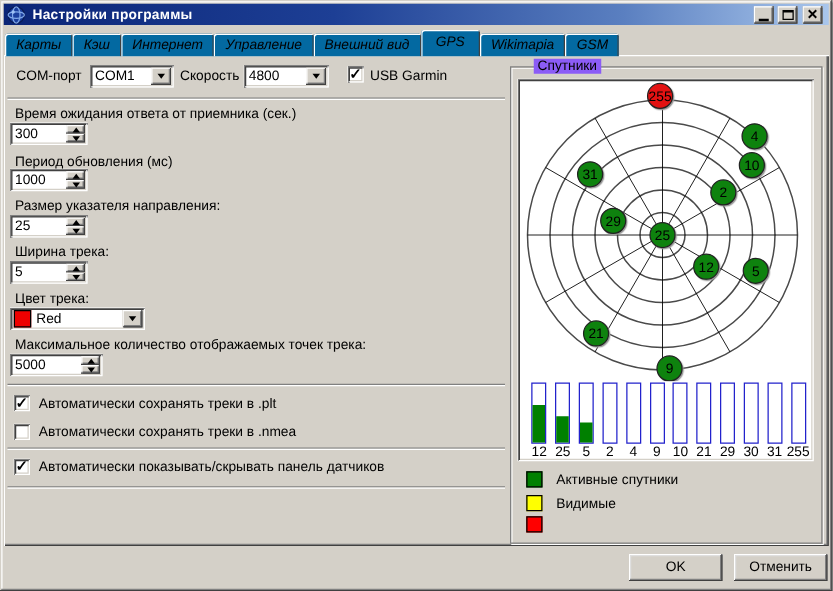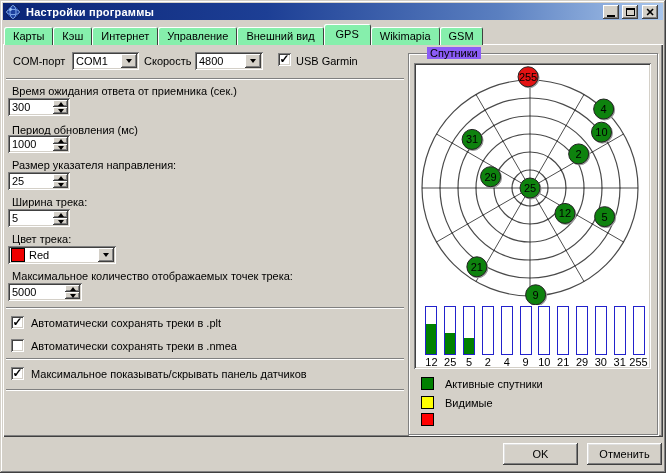--- a/index.html
+++ b/index.html
@@ -22,23 +22,23 @@
     box-shadow:inset -1px -1px #404040, inset 1px 1px #fff, inset -2px -2px #808080;
     display:flex;align-items:center;justify-content:center;cursor:default;
   }
   .winbtn.min{left:603px}.winbtn.max{left:622px}.winbtn.close{left:642px}
   .g-min{width:8px;height:2px;background:#000;margin-top:7px;}
   .g-max{width:9px;height:8px;border:1px solid #000;border-top-width:2px;box-sizing:border-box;}
   .g-close{font-weight:bold;font-size:11px;line-height:10px;}
   
   .tabbar{position:absolute;left:4px;top:24px;height:21px;display:flex;align-items:flex-end;z-index:3;}
   .tab{
-    height:18px;box-sizing:border-box;padding:3px 9px 0;background:#86efac;white-space:nowrap;
+    height:18px;box-sizing:border-box;padding:3px 9px 0;background:#0369a1;white-space:nowrap;
     box-shadow:inset 1px 1px #fff, inset -1px 0 #404040;
-    border-top-left-radius:2px;border-top-right-radius:2px;cursor:default;
+    border-top-left-radius:2px;border-top-right-radius:2px;cursor:default;font-style:italic;
   }
   .tab.active{height:21px;padding:4px 12px 0;position:relative;z-index:4;}
   
   .page{
     position:absolute;left:3px;top:44px;width:660px;height:393px;background:#D4D0C8;z-index:2;
     box-shadow:inset 1px 1px #fff, inset -1px -1px #404040, inset -2px -2px #808080;
   }
   .lbl{position:absolute;white-space:nowrap;}
   .etched{position:absolute;height:0;border-top:1px solid #808080;border-bottom:1px solid #fff;}
   .sunken{background:#fff;box-shadow:inset 1px 1px #808080, inset -1px -1px #fff, inset 2px 2px #404040, inset -2px -2px #D4D0C8;}
@@ -215,21 +215,21 @@
           <span class="mark">✓</span>
         </span>
         <span class="lbl" style="left: 28px; top: 273px;">Автоматически сохранять треки в .plt</span>
         <span class="chkbox" style="left: 8px; top: 295px;">
           <span class="mark"></span>
         </span>
         <span class="lbl" style="left: 28px; top: 296px;">Автоматически сохранять треки в .nmea</span>
         <span class="chkbox" style="left: 8px; top: 323px;">
           <span class="mark">✓</span>
         </span>
-        <span class="lbl" style="left: 28px; top: 324px;">Максимальное показывать/скрывать панель датчиков</span>
+        <span class="lbl" style="left: 28px; top: 324px;">Автоматически показывать/скрывать панель датчиков</span>
       </div>
 
     <div class="groupbox">
       <span class="gb-title">Спутники</span>
     </div>
     <div class="white-panel sunken">
       <svg class="radar" id="radar-svg" width="237" height="242">
           <circle cx="116" cy="125" r="18" fill="none" stroke="#4a4a4a" stroke-width="1.2"></circle>
           <circle cx="116" cy="125" r="36" fill="none" stroke="#4a4a4a" stroke-width="1.2"></circle>
           <circle cx="116" cy="125" r="54" fill="none" stroke="#4a4a4a" stroke-width="1.2"></circle>

